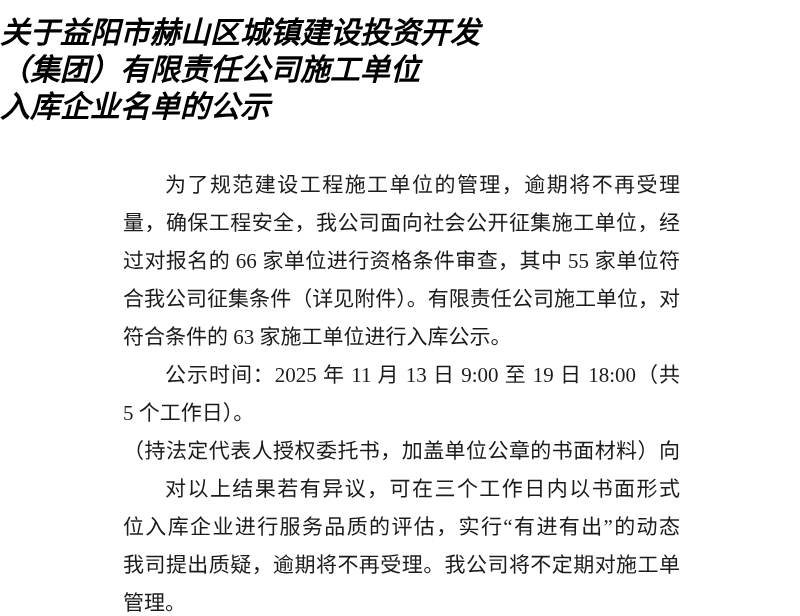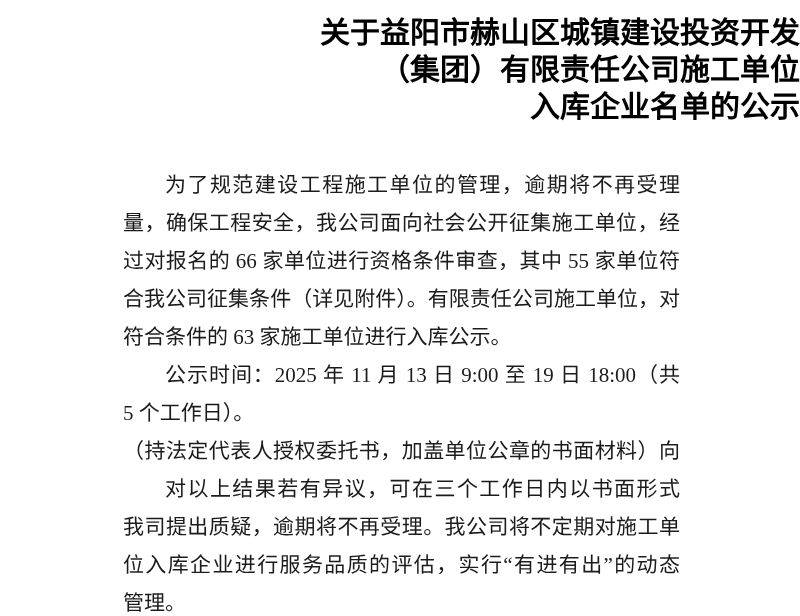--- a/index.html
+++ b/index.html
@@ -9,26 +9,27 @@
     }
     .page {
       position: relative;
       width: 800px;
       height: 616px;
       background: #ffffff;
       overflow: hidden;
     }
     .title {
       padding-top: 14px;
-      text-align: right;
+      text-align: left;
       font-family: "Liberation Sans", "DejaVu Sans", sans-serif;
       font-weight: 700;
       font-size: 30px;
       line-height: 37px;
       color: #000000;
+      font-style: italic;
     }
     .title-line {
       white-space: nowrap;
     }
     .doc-body {
       margin-top: 41px;
       margin-left: 123px;
       width: 557px;
       font-family: "Liberation Serif", "DejaVu Serif", serif;
       font-size: 21px;
@@ -63,18 +64,18 @@
   <div class="doc-body">
     <div class="bline indent">为了规范建设工程施工单位的管理，逾期将不再受理</div>
     <div class="bline">量，确保工程安全，我公司面向社会公开征集施工单位，经</div>
     <div class="bline">过对报名的 66 家单位进行资格条件审查，其中 55 家单位符</div>
     <div class="bline">合我公司征集条件（详见附件）。有限责任公司施工单位，对</div>
     <div class="bline plain">符合条件的 63 家施工单位进行入库公示。</div>
     <div class="bline indent">公示时间：2025 年 11 月 13 日 9:00 至 19 日 18:00（共</div>
     <div class="bline plain">5 个工作日）。</div>
     <div class="bline">（持法定代表人授权委托书，加盖单位公章的书面材料）向</div>
     <div class="bline indent">对以上结果若有异议，可在三个工作日内以书面形式</div>
+    <div class="bline">位入库企业进行服务品质的评估，实行“有进有出”的动态</div>
     <div class="bline">我司提出质疑，逾期将不再受理。我公司将不定期对施工单</div>
-    <div class="bline">位入库企业进行服务品质的评估，实行“有进有出”的动态</div>
     <div class="bline plain">管理。</div>
   </div>
 
 </div>
 
 </body></html>

